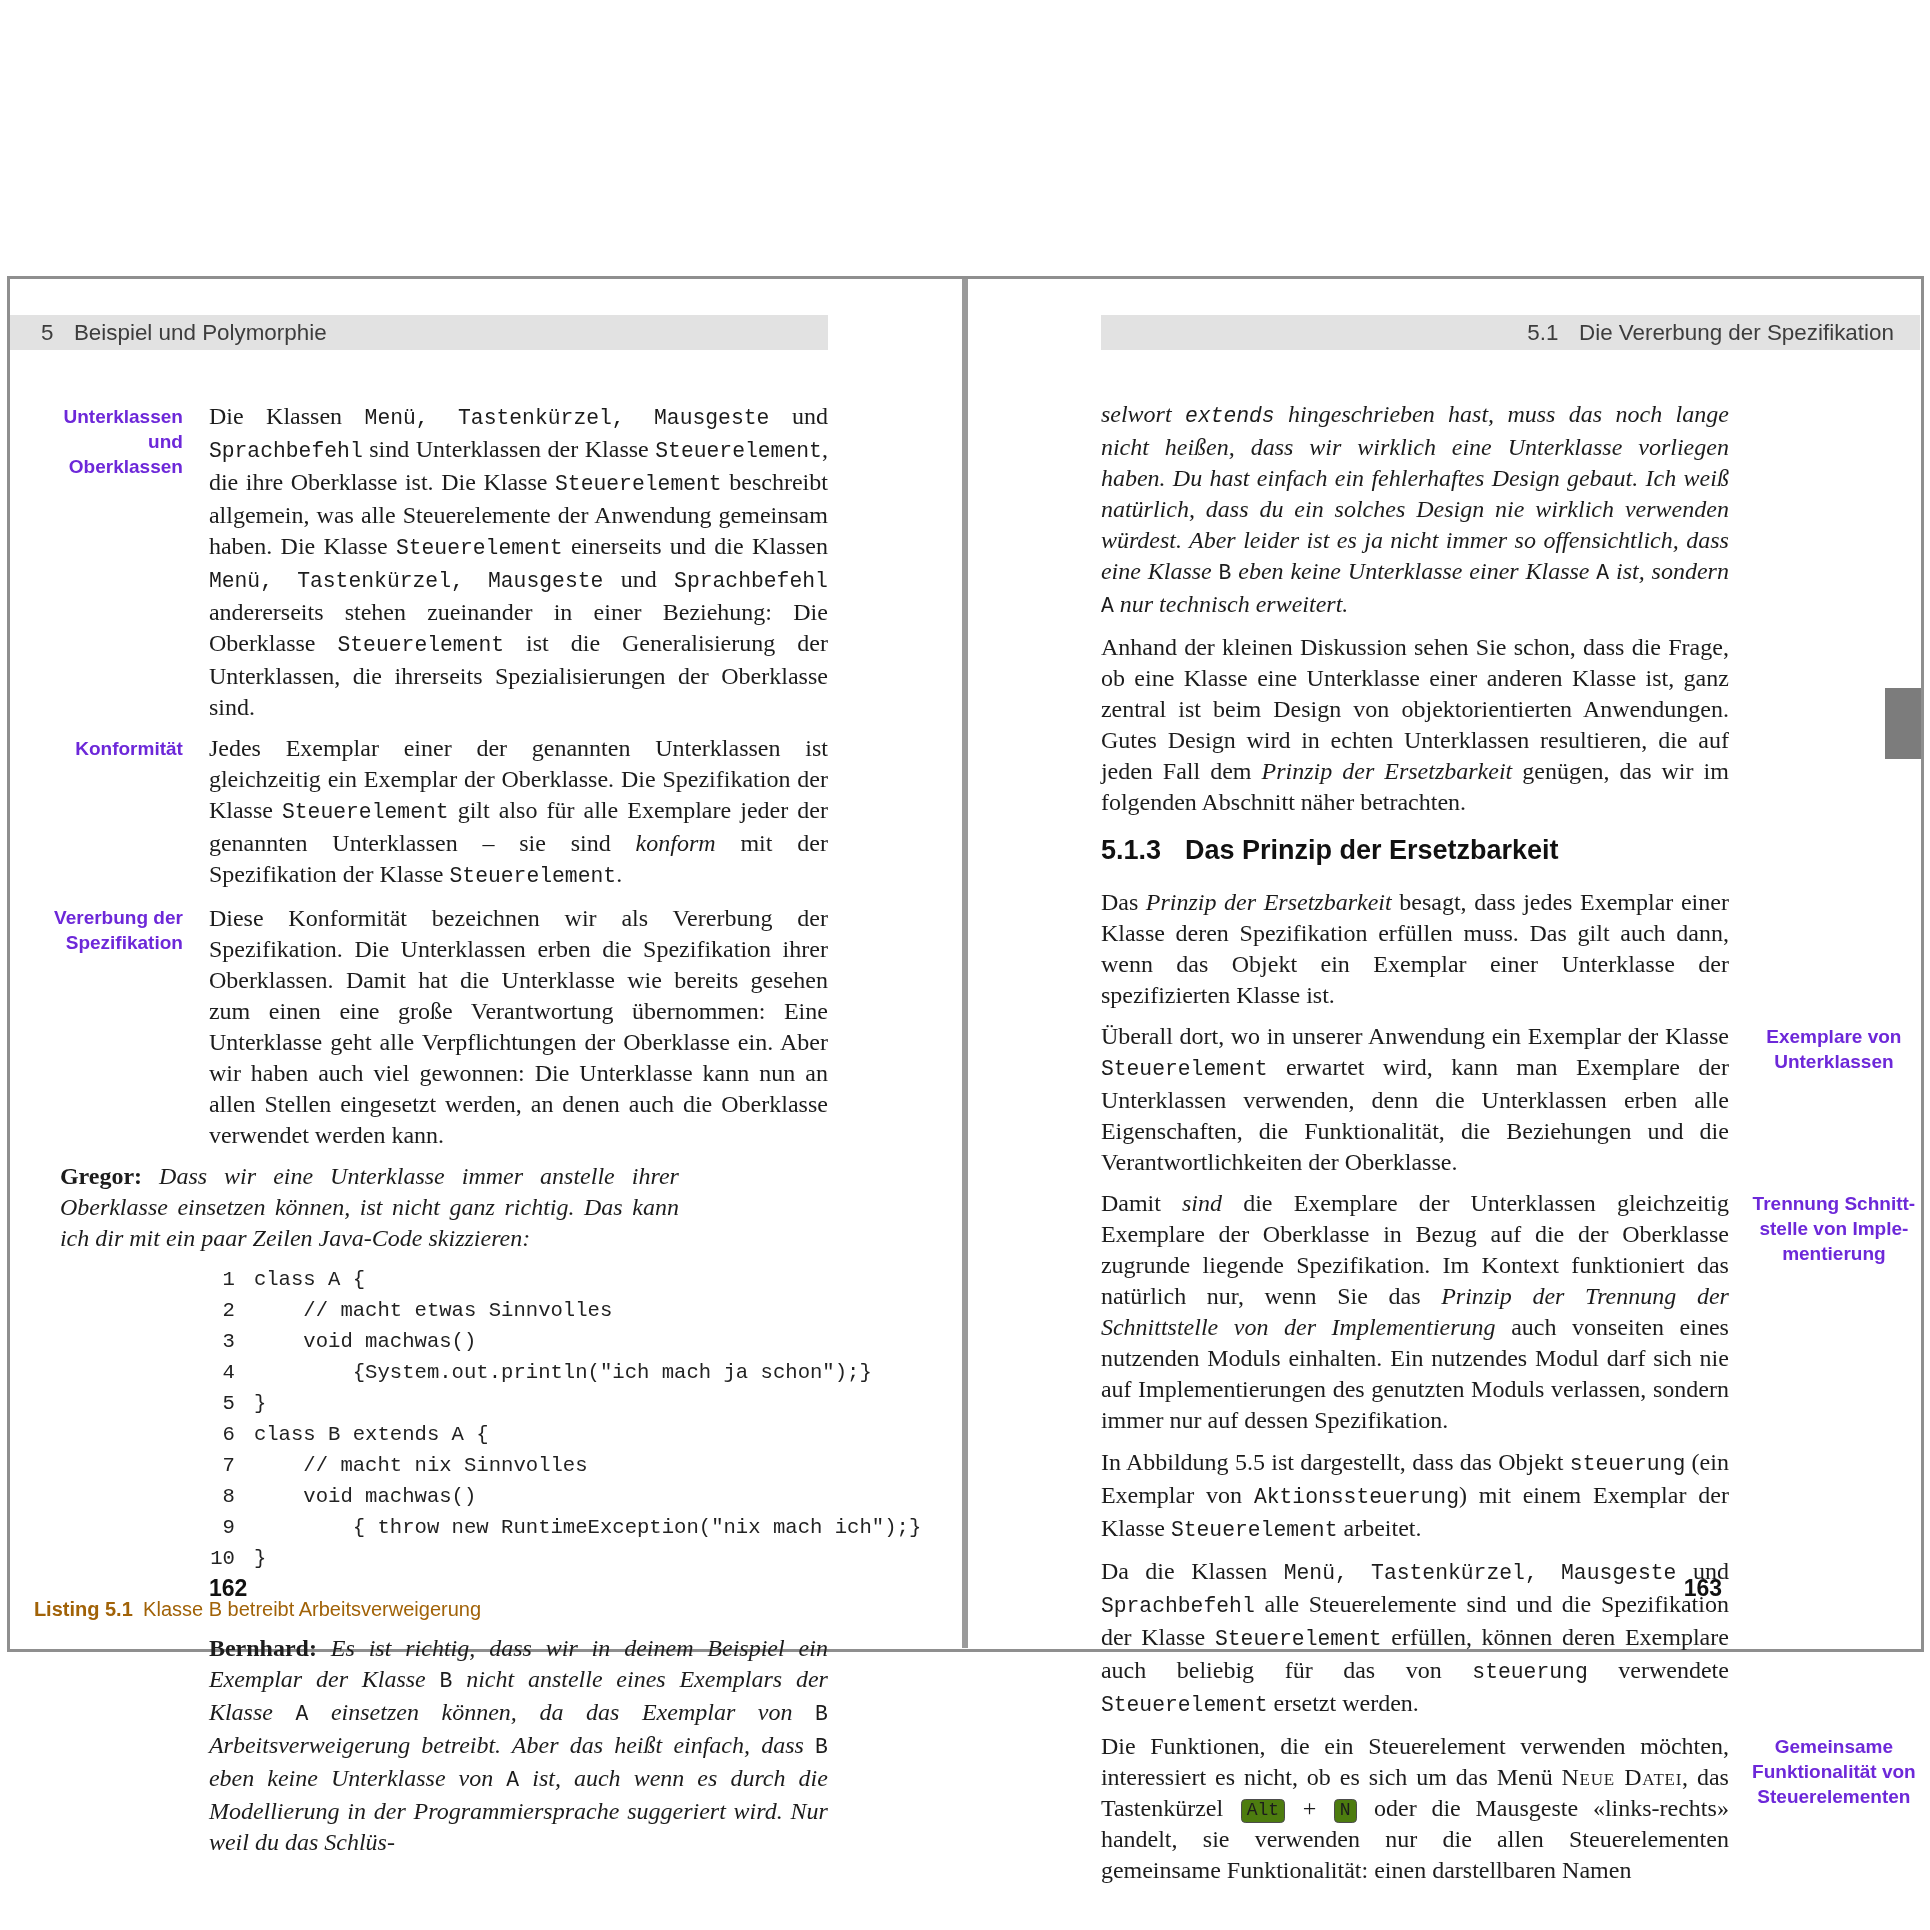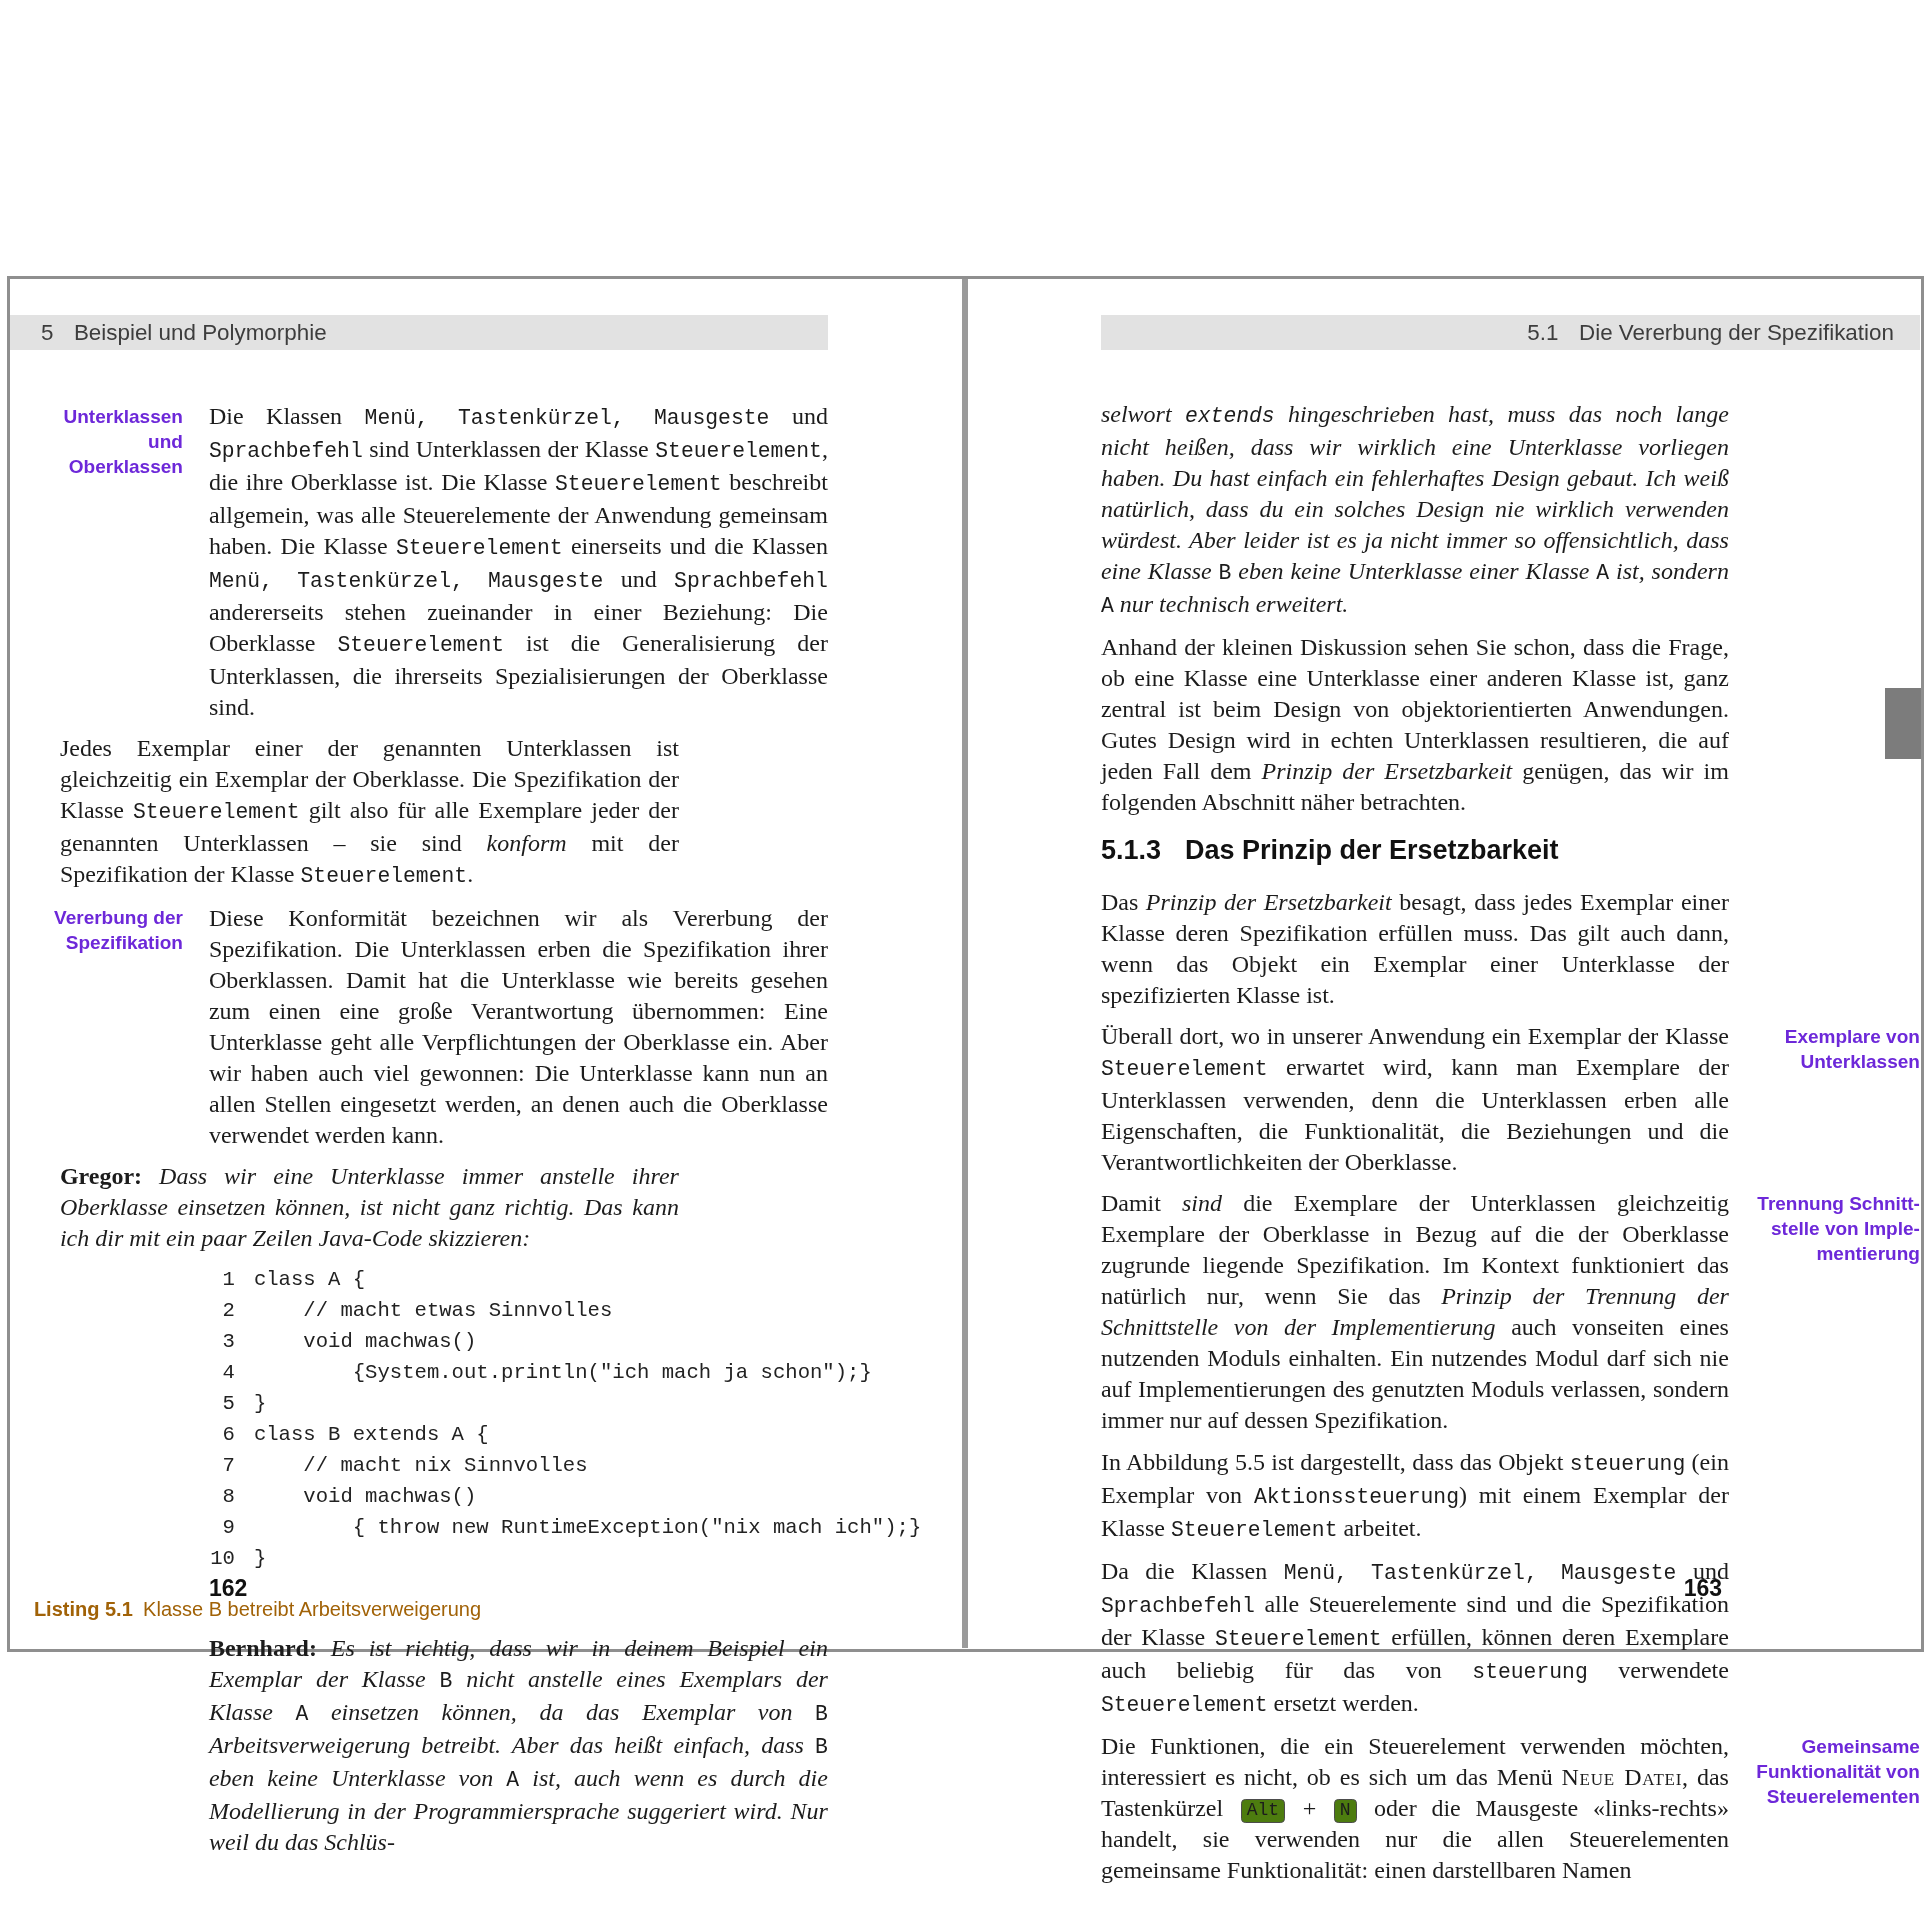--- a/index.html
+++ b/index.html
@@ -30,21 +30,21 @@
   .row{display:flex;margin-bottom:10.3px;}
   .mn{
     font-family:"Liberation Sans", sans-serif;font-weight:700;font-size:19px;
     line-height:25px;white-space:pre-line;padding-top:2.6px;color:#6d28d9;
   }
   .row-l .mn{width:149px;text-align:right;}
   .row-l .pgap{width:26px;flex:none;}
   .row-l .ptxt{width:619px;}
   .row-r .ptxt{width:628px;}
   .row-r .pgap{width:19px;flex:none;}
-  .row-r .mn{width:172px;text-align:right;}
+  .row-r .mn{width:172px;text-align:center;}
   .ptxt{font-size:24px;line-height:31px;text-align:justify;}
   .indent{margin-left:175px;width:619px;}
   
   .codeblock{margin-top:5.2px;}
   .codeline{display:flex;font-family:"Liberation Mono", monospace;font-size:20.6px;line-height:31px;color:#222;}
   .cnum{width:26px;text-align:right;flex:none;}
   .ccode{white-space:pre;margin-left:19px;}
   .caption{
     font-family:"Liberation Sans", sans-serif;font-size:20px;color:#a16207;
     margin:24px 0 12px 0;
@@ -96,20 +96,21 @@
   <div class="page-left-content">
 
     <div class="row row-l">
       <div class="mn">Unterklassen und
 Oberklassen</div>
       <div class="pgap"></div>
       <div class="ptxt"><span class="s-p">Die Klassen </span><span class="s-m">Menü, Tastenkürzel, Mausgeste</span><span class="s-p"> und </span><span class="s-m">Sprachbefehl</span><span class="s-p"> sind Unterklassen der Klasse </span><span class="s-m">Steuerelement</span><span class="s-p">, die ihre Oberklasse ist. Die Klasse </span><span class="s-m">Steuerelement</span><span class="s-p"> beschreibt allgemein, was alle Steuerelemente der Anwendung gemeinsam haben. Die Klasse </span><span class="s-m">Steuerelement</span><span class="s-p"> einerseits und die Klassen </span><span class="s-m">Menü, Tastenkürzel, Mausgeste</span><span class="s-p"> und </span><span class="s-m">Sprachbefehl</span><span class="s-p"> andererseits stehen zueinander in einer Beziehung: Die Oberklasse </span><span class="s-m">Steuerelement</span><span class="s-p"> ist die Generalisierung der Unterklassen, die ihrerseits Spezialisierungen der Oberklasse sind.</span></div>
     </div>
 
     <div class="row row-l">
+      <div class="mn">Konformität</div>
       <div class="pgap"></div>
       <div class="ptxt"><span class="s-p">Jedes Exemplar einer der genannten Unterklassen ist gleichzeitig ein Exemplar der Oberklasse. Die Spezifikation der Klasse </span><span class="s-m">Steuerelement</span><span class="s-p"> gilt also für alle Exemplare jeder der genannten Unterklassen – sie sind </span><span class="s-i">konform</span><span class="s-p"> mit der Spezifikation der Klasse </span><span class="s-m">Steuerelement</span><span class="s-p">.</span></div>
     </div>
 
     <div class="row row-l">
       <div class="mn">Vererbung der
 Spezifikation</div>
       <div class="pgap"></div>
       <div class="ptxt"><span class="s-p">Diese Konformität bezeichnen wir als Vererbung der Spezifikation. Die Unterklassen erben die Spezifikation ihrer Oberklassen. Damit hat die Unterklasse wie bereits gesehen zum einen eine große Verantwortung übernommen: Eine Unterklasse geht alle Verpflichtungen der Oberklasse ein. Aber wir haben auch viel gewonnen: Die Unterklasse kann nun an allen Stellen eingesetzt werden, an denen auch die Oberklasse verwendet werden kann.</span></div>
     </div>

